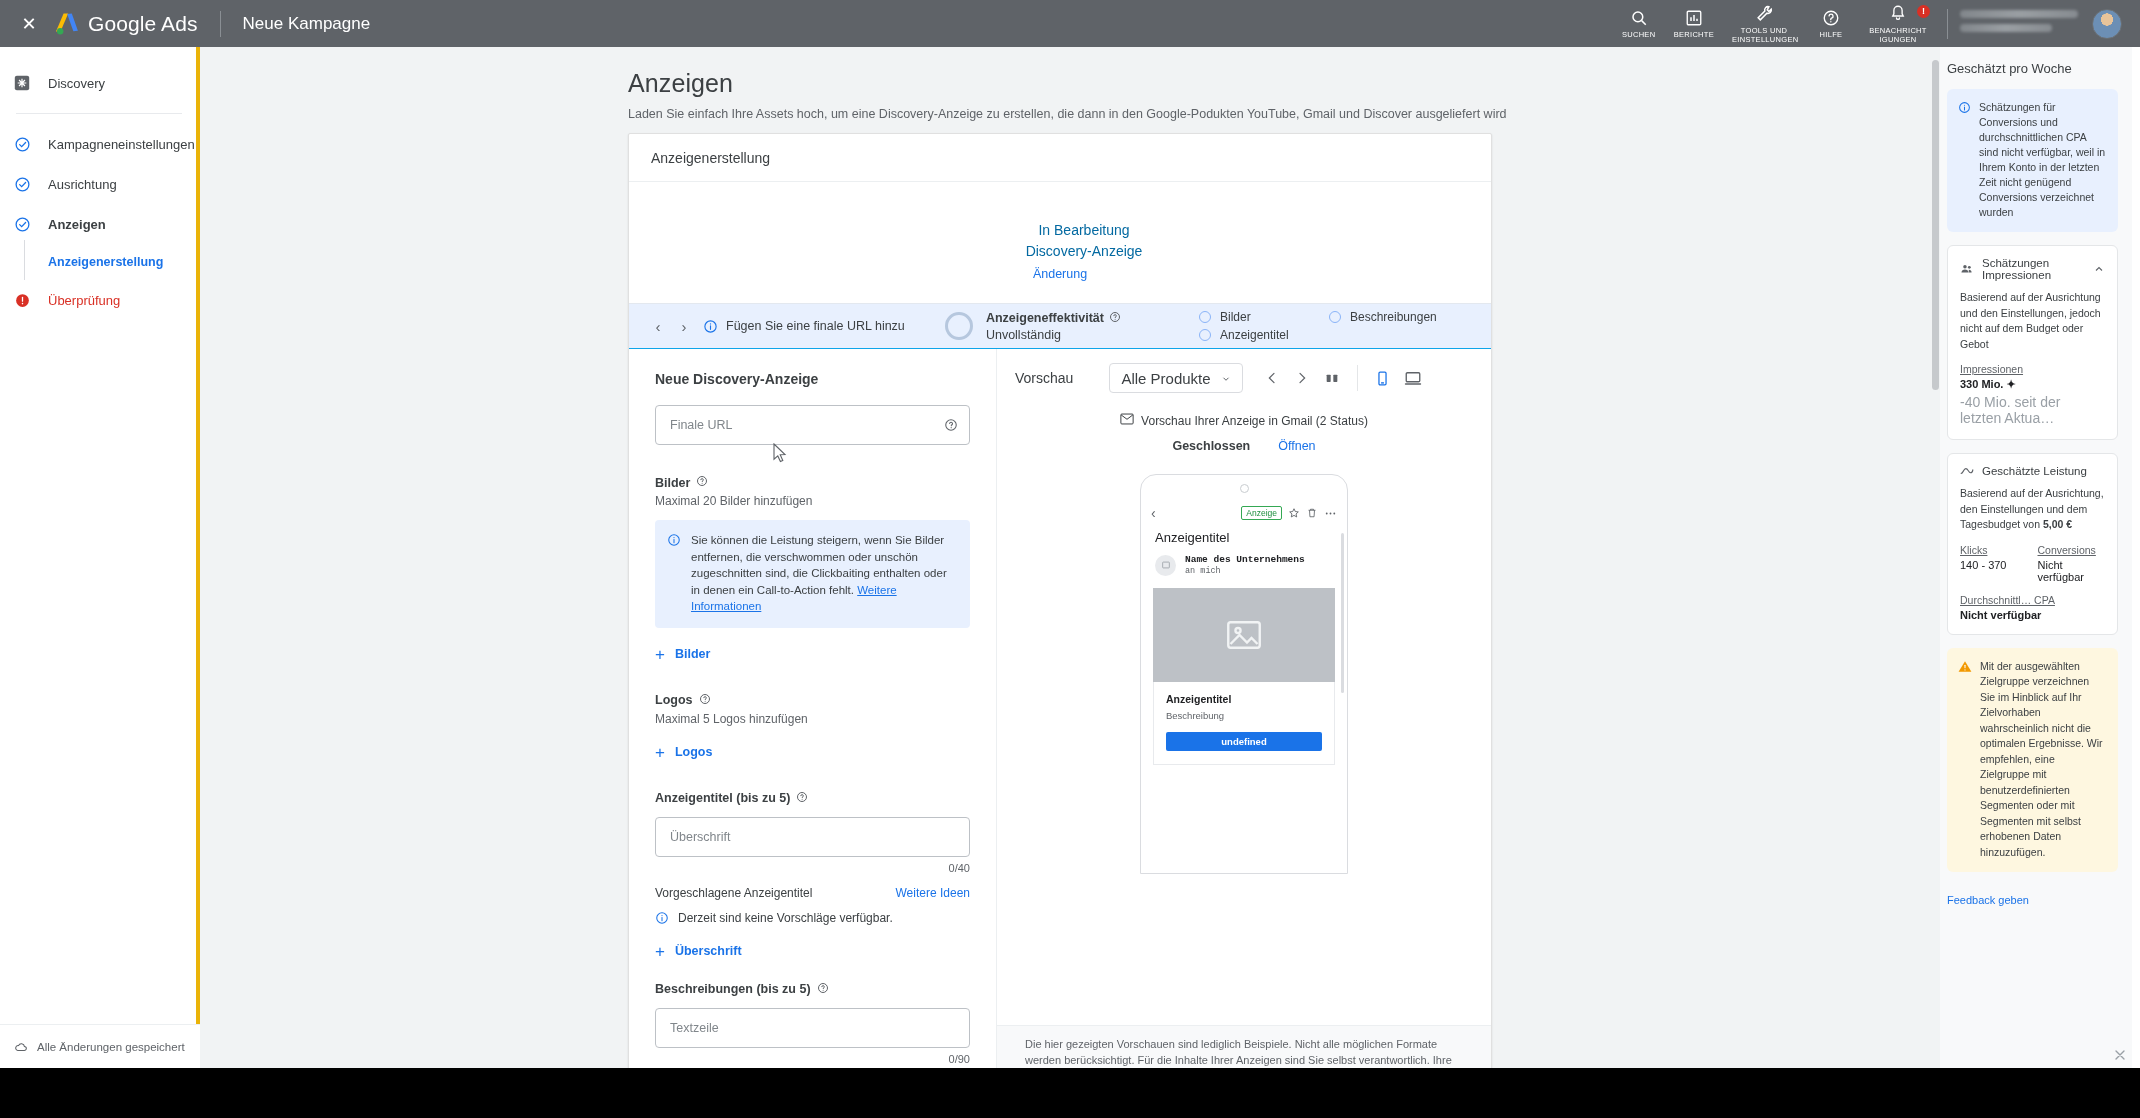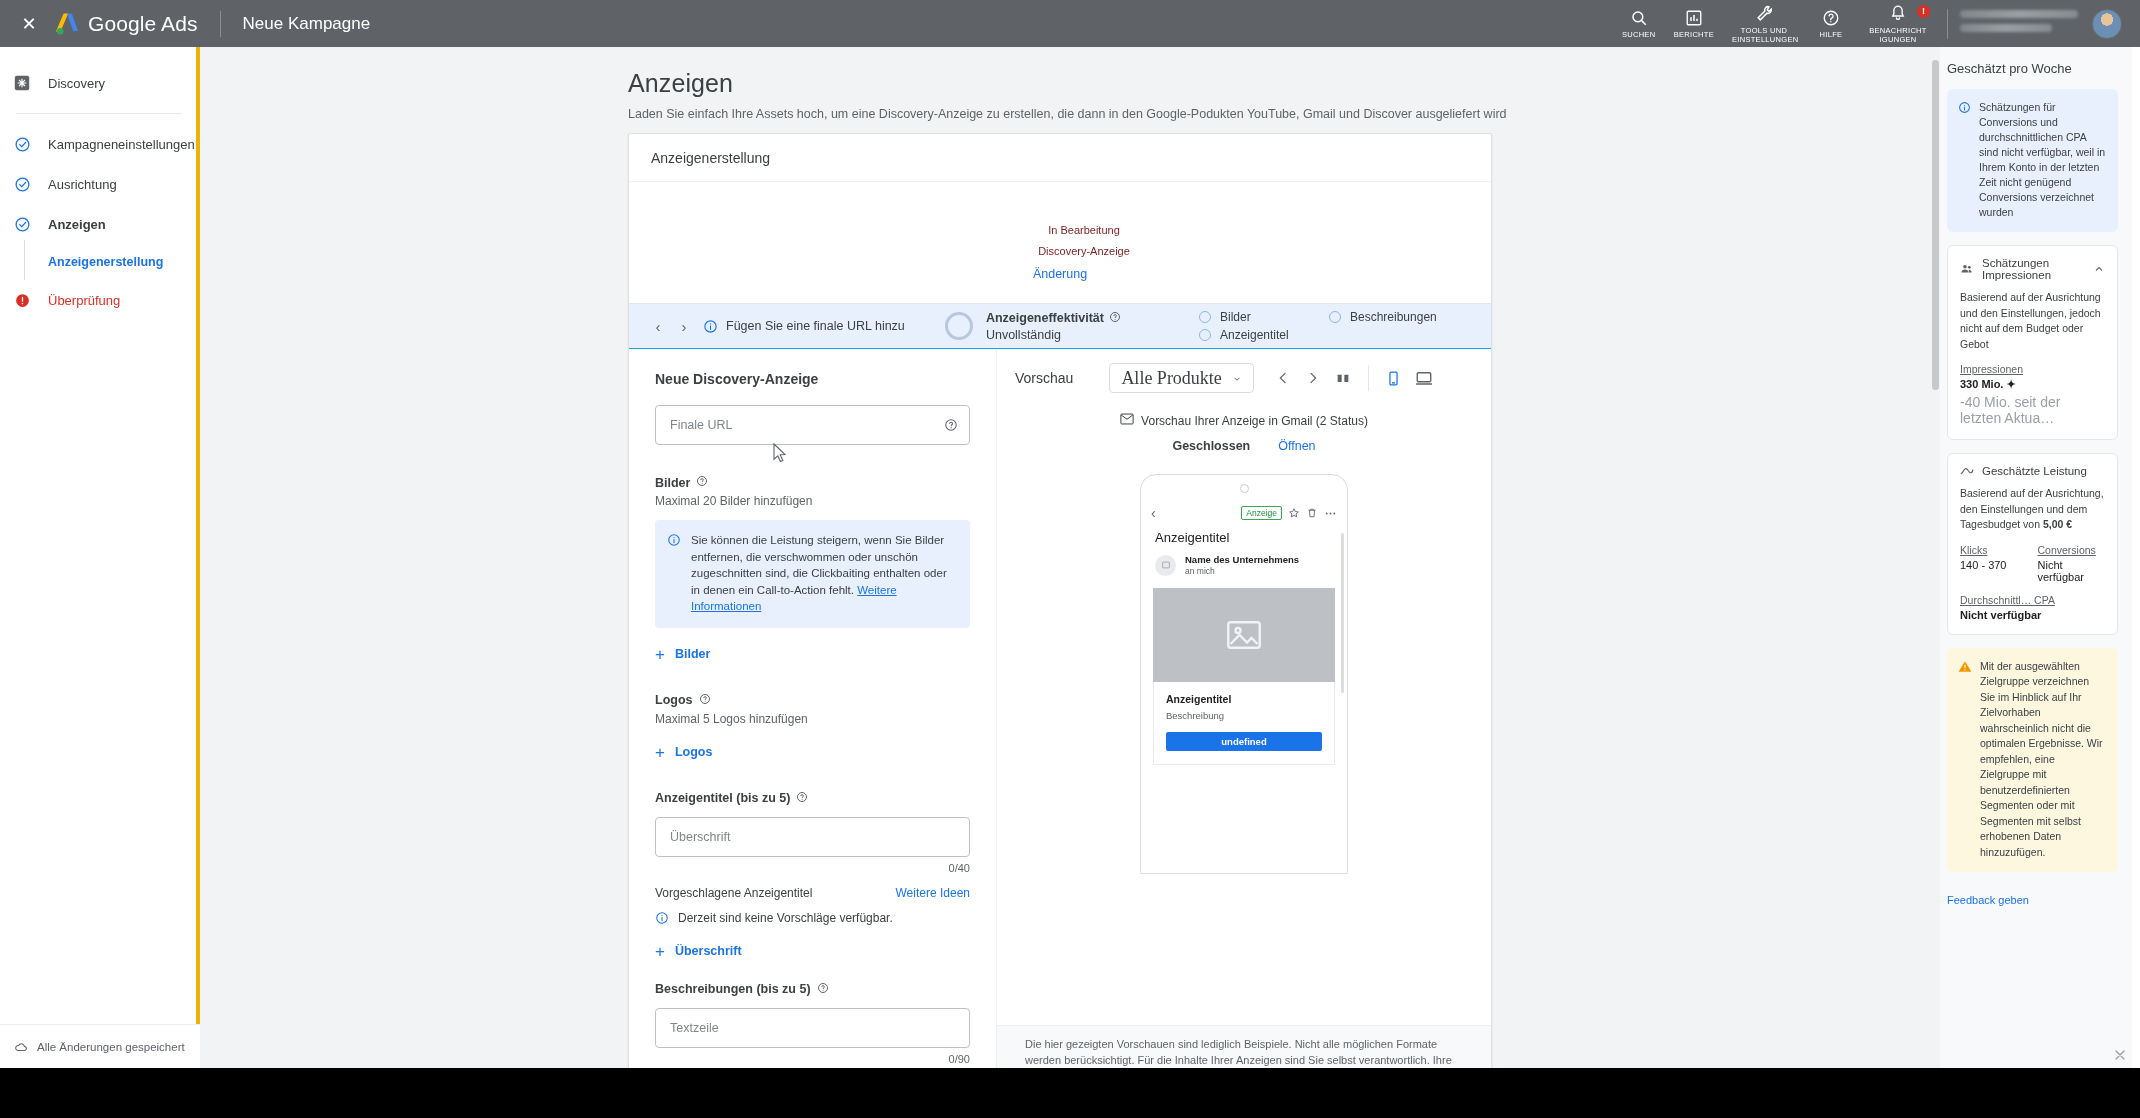--- a/index.html
+++ b/index.html
@@ -99,21 +99,21 @@
   .card {
     position: absolute; left: 428px; top: 86px; width: 864px;
     background: #fff; border: 1px solid #e0e0e0; border-radius: 2px;
     box-shadow: 0 1px 2px rgba(60,64,67,.14);
   }
   .card-title { padding: 16px 22px 15px; font-size: 14px; color: #3c4043;
     border-bottom: 1px solid #eceff1; }
   .inprogress {
     padding: 38px 0 22px; text-align: center;
   }
-  .ip-line { font-size: 11px; color: #7f1d1d; line-height: 21px; padding-left: 48px; }
+  .ip-line { font-size: 14px; color: #0369a1; line-height: 21px; padding-left: 48px; }
   .ip-link { font-size: 12.5px; color: #1a73e8; cursor: pointer; margin-top: 5px; display: inline-block; }
 
   
   .eff-strip {
     display: flex; align-items: center; background: #e8f0fe;
     height: 45px; padding: 0 22px 0 16px; border-top: 1px solid #e3e8ef;
   }
   .arrow-btn {
     width: 26px; height: 26px; display: flex; align-items: center; justify-content: center;
     color: #5f6368; cursor: pointer; font-size: 15px;
@@ -175,21 +175,21 @@
     color: #3c4043; margin-top: 11px; }
   .gap-lg { height: 30px; }
   .gap-md { height: 22px; }
 
   
   .pv-bar { display: flex; align-items: center; padding: 14px 18px 0 18px; }
   .pv-title { font-size: 14px; color: #3c4043; margin-right: 36px; }
   .pv-select {
     border: 1px solid #dadce0; border-radius: 4px; height: 30px;
     display: flex; align-items: center; gap: 10px; padding: 0 11px;
-    font-size: 18px; color: #3c4043; cursor: pointer; font-family: Liberation Serif, serif;
+    font-size: 15px; color: #3c4043; cursor: pointer;
   }
   .pv-sep { width: 1px; height: 26px; background: #e4e6e8; margin: 0 10px; }
   .pv-ico {
     width: 30px; height: 30px; display: flex; align-items: center;
     justify-content: center; cursor: pointer; color: #5f6368;
   }
   .pv-ico.on { color: #1a73e8; }
   .pv-caption {
     display: flex; align-items: center; justify-content: center; gap: 7px;
     font-size: 12px; color: #3c4043; margin-top: 20px;
@@ -212,21 +212,21 @@
     display: flex; align-items: center; padding: 12px 10px 0 10px; gap: 6px;
   }
   .mail-head .back { color: #5f6368; font-size: 14px; cursor:pointer; }
   .mail-head .sp { flex: 1; }
   .ad-chip {
     border: 1px solid #34a853; color: #1e8e3e; border-radius: 2px;
     font-size: 8.5px; padding: 1px 4px;
   }
   .mh-ico { color: #5f6368; display: flex; cursor: pointer; }
   .mail-subject { font-size: 13px; color: #202124; padding: 9px 0 0 14px; }
-  .sender-row { display: flex; align-items: center; gap: 9px; padding: 9px 0 0 14px; }
+  .sender-row { display: flex; align-items: center; gap: 9px; padding: 9px 0 0 14px; font-family: Liberation Mono, monospace; }
   .sender-av {
     width: 21px; height: 21px; border-radius: 50%; background: #e8eaed;
     display: flex; align-items: center; justify-content: center;
   }
   .sender-name { font-size: 9.5px; font-weight: bold; color: #202124; }
   .sender-to { font-size: 8.5px; color: #5f6368; margin-top: 1px; }
   .hero-img {
     margin: 12px 12px 0; height: 94px; background: #bdc1c6;
     display: flex; align-items: center; justify-content: center;
   }

